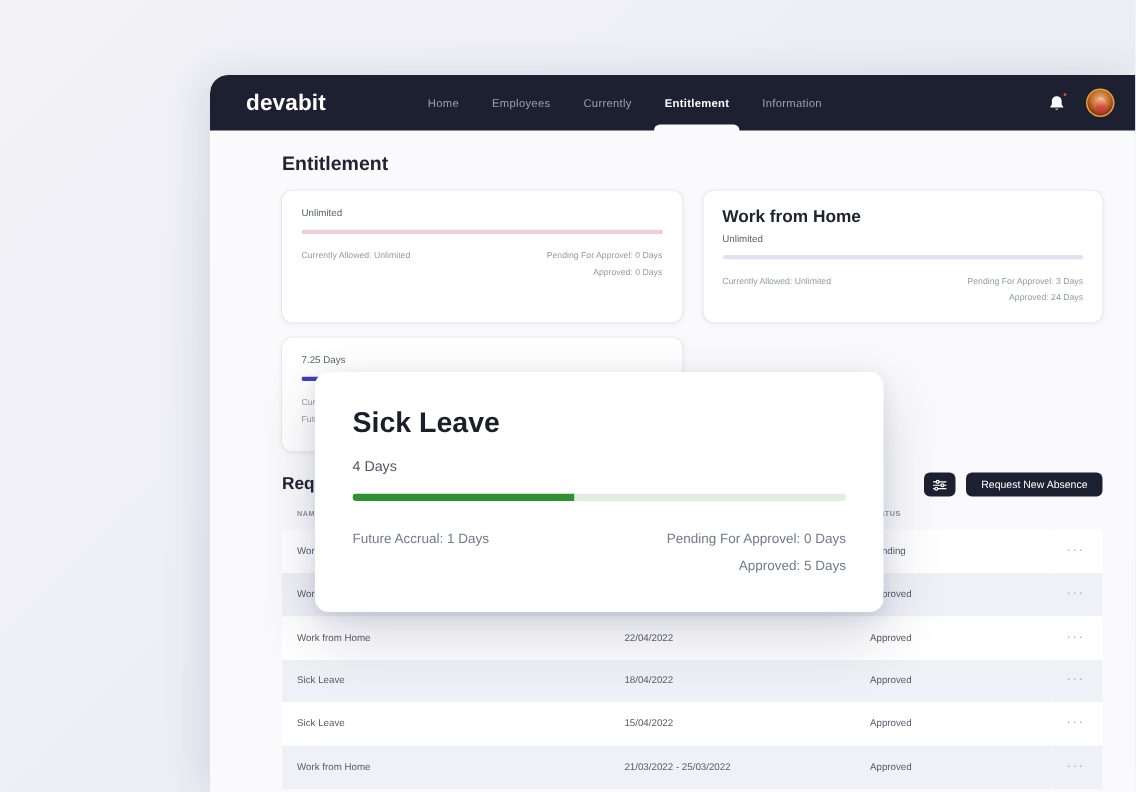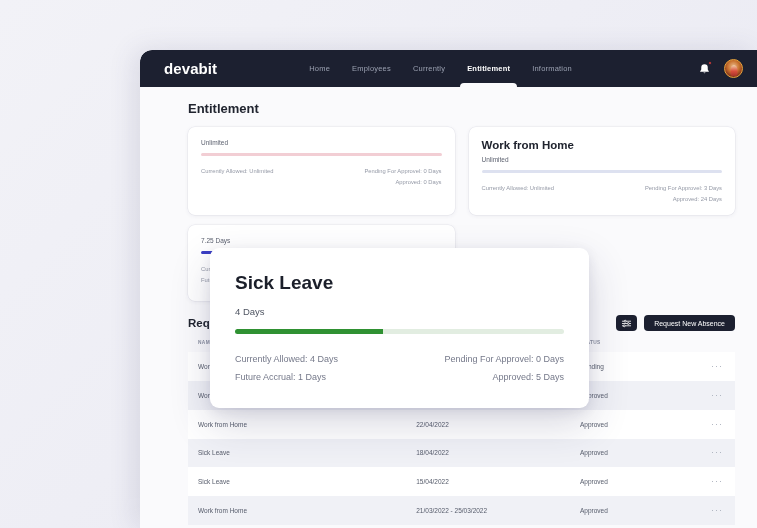--- a/index.html
+++ b/index.html
@@ -45,21 +45,21 @@
     color: #ffffff;
     font-size: 15px;
     font-weight: bold;
     letter-spacing: 0.1px;
   }
 
   #nav-links {
     display: flex;
     align-items: center;
     gap: 22px;
-    margin-left: 92px;
+    margin-left: 68px;
     height: 100%;
   }
 
   .nav-link {
     position: relative;
     color: #9aa0b0;
     font-size: 7.5px;
     letter-spacing: 0.2px;
     height: 100%;
     display: flex;
@@ -447,21 +447,20 @@
 
   <div id="sick-leave-card">
     <div class="sl-title">Sick Leave</div>
     <div class="sl-amount">4 Days</div>
     <div class="bar-track" id="sl-bar">
         <div class="bar-seg" style="width: 45%; background: rgb(47, 145, 50);"></div>
         <div class="bar-seg" style="width: 55%; background: rgb(226, 237, 225);"></div>
       </div>
     <div class="card-stats">
       <div class="stats-left">
-        <div>Currently Allowed: 4 Days</div>
         <div>Future Accrual: 1 Days</div>
       </div>
       <div class="stats-right">
         <div>Pending For Approvel: 0 Days</div>
         <div>Approved: 5 Days</div>
       </div>
     </div>
   </div>
 
 </div>

